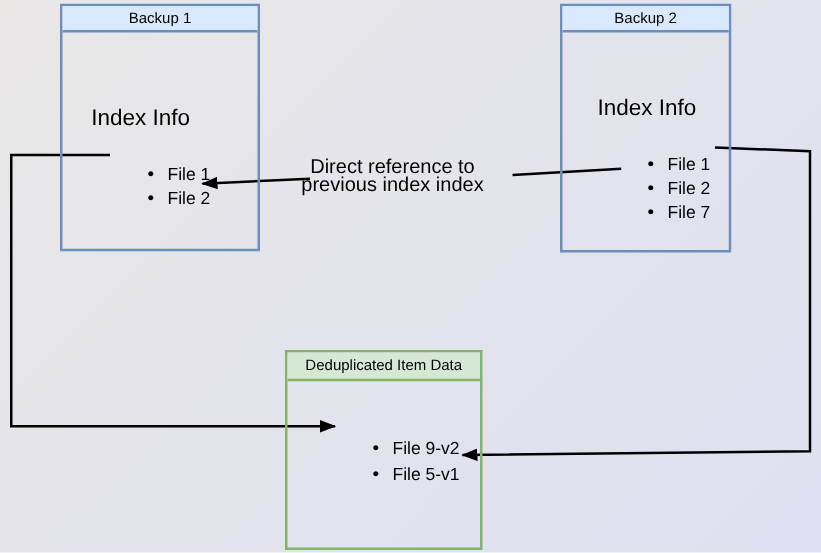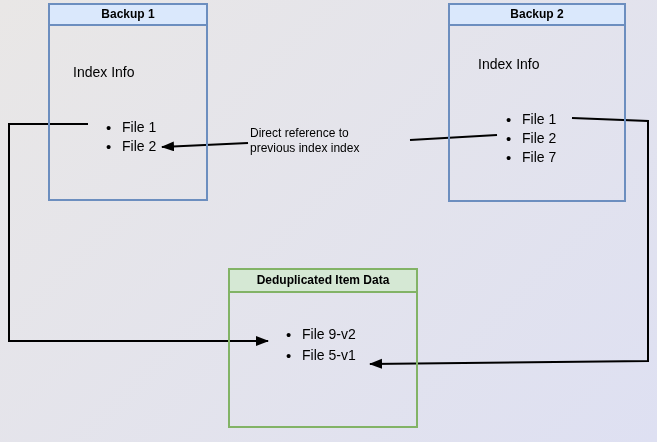--- a/index.html
+++ b/index.html
@@ -22,69 +22,71 @@
   }
   .box {
     position: absolute;
     border: 2px solid;
     box-sizing: border-box;
   }
   .box.blue  { border-color: var(--blue-border, #6c8ebf); }
   .box.green { border-color: var(--green-border, #82b366); }
   .box-title {
     text-align: center;
-    font-weight: bold;
+    font-weight: normal;
     font-size: 12px;
     color: #000;
     border-bottom: 2px solid;
   }
   .blue  .box-title { background: var(--blue-fill, #dae8fc); border-color: var(--blue-border, #6c8ebf); height: 19px; line-height: 19px; }
   .green .box-title { background: var(--green-fill, #d5e8d4); border-color: var(--green-border, #82b366); height: 21px; line-height: 21px; }
   .subtitle {
     position: absolute;
-    font-size: 14px;
+    font-size: 18px;
     color: #000;
     white-space: nowrap;
+    margin-top: 20px;
   }
   ul.file-list {
     position: absolute;
-    margin: 4px;
+    margin: 16px;
     padding: 0;
     list-style: none;
     font-size: 14px;
     color: #000;
   }
   ul.file-list li {
     position: relative;
     padding-left: 16px;
     line-height: 19px;
     white-space: nowrap;
   }
   .canvas .dedup ul.file-list li { line-height: 21px; }
   ul.file-list li::before {
     content: "\2022";
     position: absolute;
     left: 0;
     font-size: 15px;
   }
   .edge-label {
     position: absolute;
-    left: 250px;
+    left: 234px;
     top: 126px;
     width: 160px;
-    font-size: 12px;
+    text-align: center;
+    font-size: 16px;
     line-height: 15px;
     color: #000;
   }
   .edge-label span { display: block; }
 
   
   .backup1 { left: 48px;  top: 3px;   width: 160px; height: 198px; }
-  .backup2 { left: 448px; top: 3px;   width: 178px; height: 199px; }
-  .dedup   { left: 228px; top: 268px; width: 190px; height: 160px; }
+  .backup2 { left: 448px; top: 3px;   width: 137px; height: 199px; }
+  .dedup   { left: 228px; top: 280px; width: 158px; height: 160px; }
 
   .backup1 .subtitle { left: 23px; top: 59px; }
   .backup2 .subtitle { left: 28px; top: 51px; }
 
   .backup1 ul.file-list { left: 52px; top: 109px; }
   .backup2 ul.file-list { left: 52px; top: 101px; }
   .dedup   ul.file-list { left: 52px; top: 50px;  }
 </style>
 </head>
 <body>

